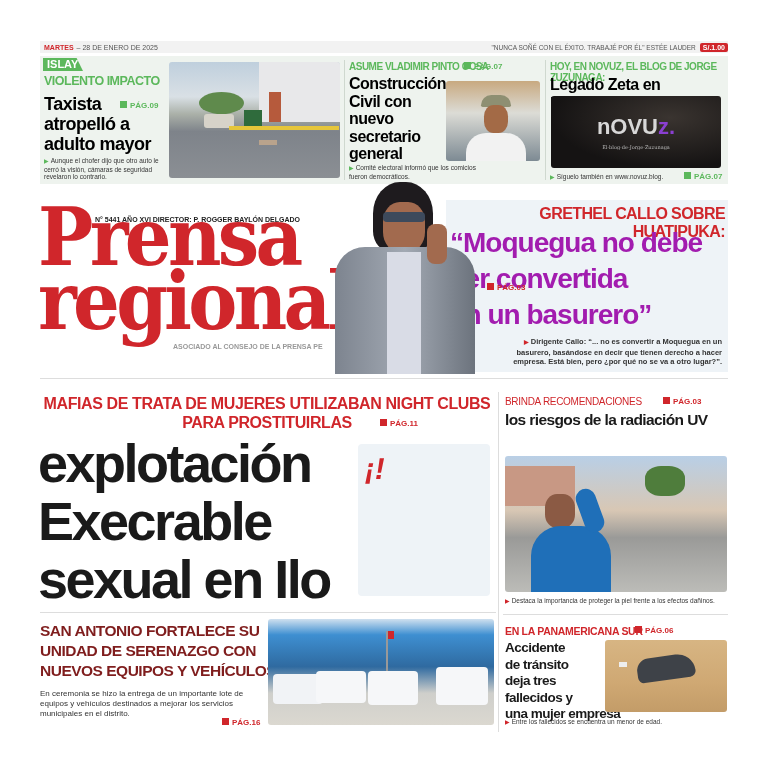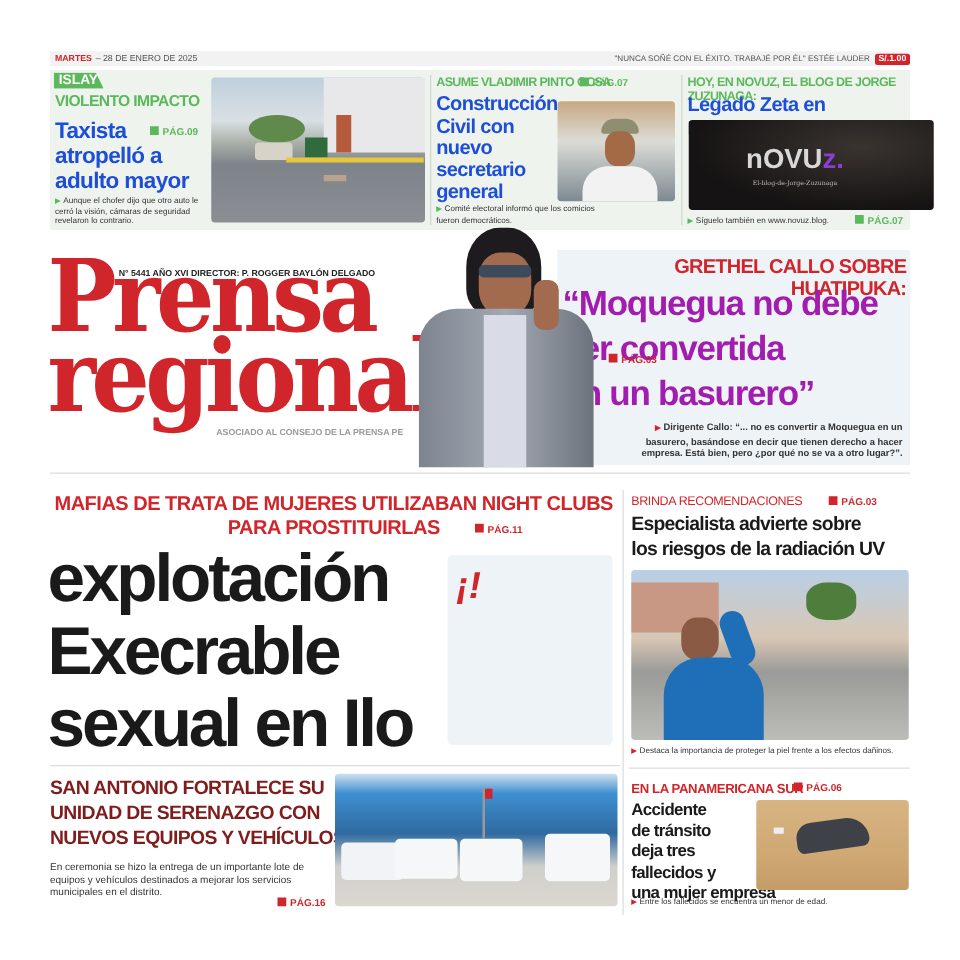--- a/index.html
+++ b/index.html
@@ -21,21 +21,21 @@
   
   #topbar{left:40px;top:41px;width:688px;height:12px;background:#f2f2f2;font-size:7px;color:#555;display:flex;align-items:center;padding-left:4px}
   #topbar .day{color:#d0262b;font-weight:bold;margin-right:3px}
   #topbar .quote{margin-left:auto;margin-right:4px;font-size:6.5px}
   #topbar .price{background:#d0262b;color:#fff;font-weight:bold;font-size:7px;padding:1px 3px;border-radius:2px}
 
   
   #strip{left:40px;top:56px;width:688px;height:128px;background:#eef3ee}
   .islay-tag{left:43px;top:58px;width:40px;height:13px;background:#5cb85c;color:#fff;font-weight:bold;font-size:11px;padding-left:4px;line-height:13px;clip-path:polygon(0 0,84% 0,100% 100%,0 100%)}
   .kicker-g{font-weight:bold;font-size:12.5px;color:#5cb85c;letter-spacing:-0.5px}
-  .h-big{font-weight:bold;font-size:17px;line-height:19px;letter-spacing:-0.5px;color:#1d4ed8}
+  .h-big{font-weight:bold;font-size:17px;line-height:19px;letter-spacing:-0.5px;color:#000000}
   .small{font-size:6.5px;line-height:7.5px;color:#333}
 
   
   #logo1,#logo2{font-family:"DejaVu Serif","Liberation Serif",serif;font-weight:bold;color:#d0262b;letter-spacing:-4px;transform:scaleX(0.92);transform-origin:left top}
   #logo1{left:38px;top:197px;font-size:80px;line-height:80px}
   #logo2{left:38px;top:261px;font-size:80px;line-height:80px}
 
   
   #hbox{left:446px;top:200px;width:282px;height:172px;background:#eef3f7}
 </style>
@@ -88,21 +88,21 @@
     <div class="abs" style="left:35px;top:14px;width:30px;height:12px;background:#8e8f72;border-radius:12px 12px 2px 2px"></div>
     <div class="abs" style="left:38px;top:24px;width:24px;height:28px;background:#a36a46;border-radius:40%"></div>
     <div class="abs" style="left:20px;top:52px;width:60px;height:30px;background:#f2f2f2;border-radius:20px 20px 0 0"></div>
   </div>
   <div class="abs small" style="left:3px;top:108px;width:130px"><span class="arrow green">▶</span><span>Comité electoral informó que los comicios fueron democráticos.</span></div>
 </div>
 
 <div class="abs" style="left:547px;top:56px;width:181px;height:128px">
   <div class="abs kicker-g cond" style="left:3px;top:5px;font-size:10px">HOY, EN NOVUZ, EL BLOG DE JORGE ZUZUNAGA:</div>
   <div class="abs h-big" style="left:3px;top:19px;font-size:16px">Legado Zeta en Mollendo</div>
-  <div class="abs photo" style="left:4px;top:40px;width:196px;height:72px;background:radial-gradient(ellipse at 70% 30%,#3a3430 0%,#151313 70%)">
+  <div class="abs photo" style="left:4px;top:40px;width:170px;height:72px;background:radial-gradient(ellipse at 70% 30%,#3a3430 0%,#151313 70%)">
     <div class="abs" style="left:0;width:170px;top:18px;text-align:center;font-weight:bold;font-size:22px;color:#d8d8d8"><span>nOVU</span><span style="color:#8a3fd1">z.</span></div>
     <div class="abs" style="left:0;width:170px;top:48px;text-align:center;font-family:'DejaVu Serif',serif;font-size:5px;color:#bbb">El-blog-de-Jorge-Zuzunaga</div>
   </div>
   <div class="abs small" style="left:3px;top:117px"><span class="arrow green">▶</span><span>Síguelo también en www.novuz.blog.</span></div>
   <div class="abs pag g" style="left:137px;top:116px"><span class="sq g"></span><span>PÁG.07</span></div>
 </div>
 
 <div class="abs" style="left:95px;top:216px;font-size:7px;font-weight:bold;color:#222">N° 5441 AÑO XVI DIRECTOR: P. ROGGER BAYLÓN DELGADO</div>
 <div id="logo1" class="abs">Prensa</div>
 <div id="logo2" class="abs">regional</div>
@@ -146,21 +146,20 @@
     <div class="abs" style="left:7px;top:8px;font-weight:bold;font-size:30px;color:#d0262b;transform:skewX(-10deg)">¡!</div>
   </div>
 </div>
 
 <div class="abs" style="left:40px;top:612px;width:456px;height:1px;background:#ddd"></div>
 
 <div class="abs" style="left:503px;top:394px;width:225px;height:214px">
   <div class="abs cond" style="left:2px;top:2px;font-weight:normal;font-size:10px;color:#d0262b">BRINDA RECOMENDACIONES</div>
   <div class="abs pag r" style="left:160px;top:3px"><span class="sq r"></span><span>PÁG.03</span></div>
   <div class="abs" style="left:2px;top:16px;font-weight:bold;font-size:15.5px;line-height:20px;letter-spacing:-0.6px">
-    <div>Especialista advierte sobre</div>
     <div>los riesgos de la radiación UV</div>
   </div>
   <div class="abs photo" style="left:2px;top:62px;width:222px;height:136px;background:linear-gradient(180deg,#b9cfe6 0%,#d8c7b4 40%,#9a9a98 60%,#bcbcb8 100%)">
     <div class="abs" style="left:0;top:10px;width:70px;height:40px;background:#c89884"></div>
     <div class="abs" style="left:140px;top:10px;width:40px;height:30px;background:#4f7d3c;border-radius:40%"></div>
     <div class="abs" style="left:40px;top:38px;width:30px;height:34px;background:#8b5a44;border-radius:40%"></div>
     <div class="abs" style="left:26px;top:70px;width:80px;height:70px;background:#1f6fb8;border-radius:30px 30px 0 0"></div>
     <div class="abs" style="left:75px;top:32px;width:20px;height:45px;background:#1f6fb8;border-radius:10px;transform:rotate(-20deg)"></div>
   </div>
   <div class="abs small" style="left:2px;top:203px"><span class="arrow red">▶</span><span>Destaca la importancia de proteger la piel frente a los efectos dañinos.</span></div>

